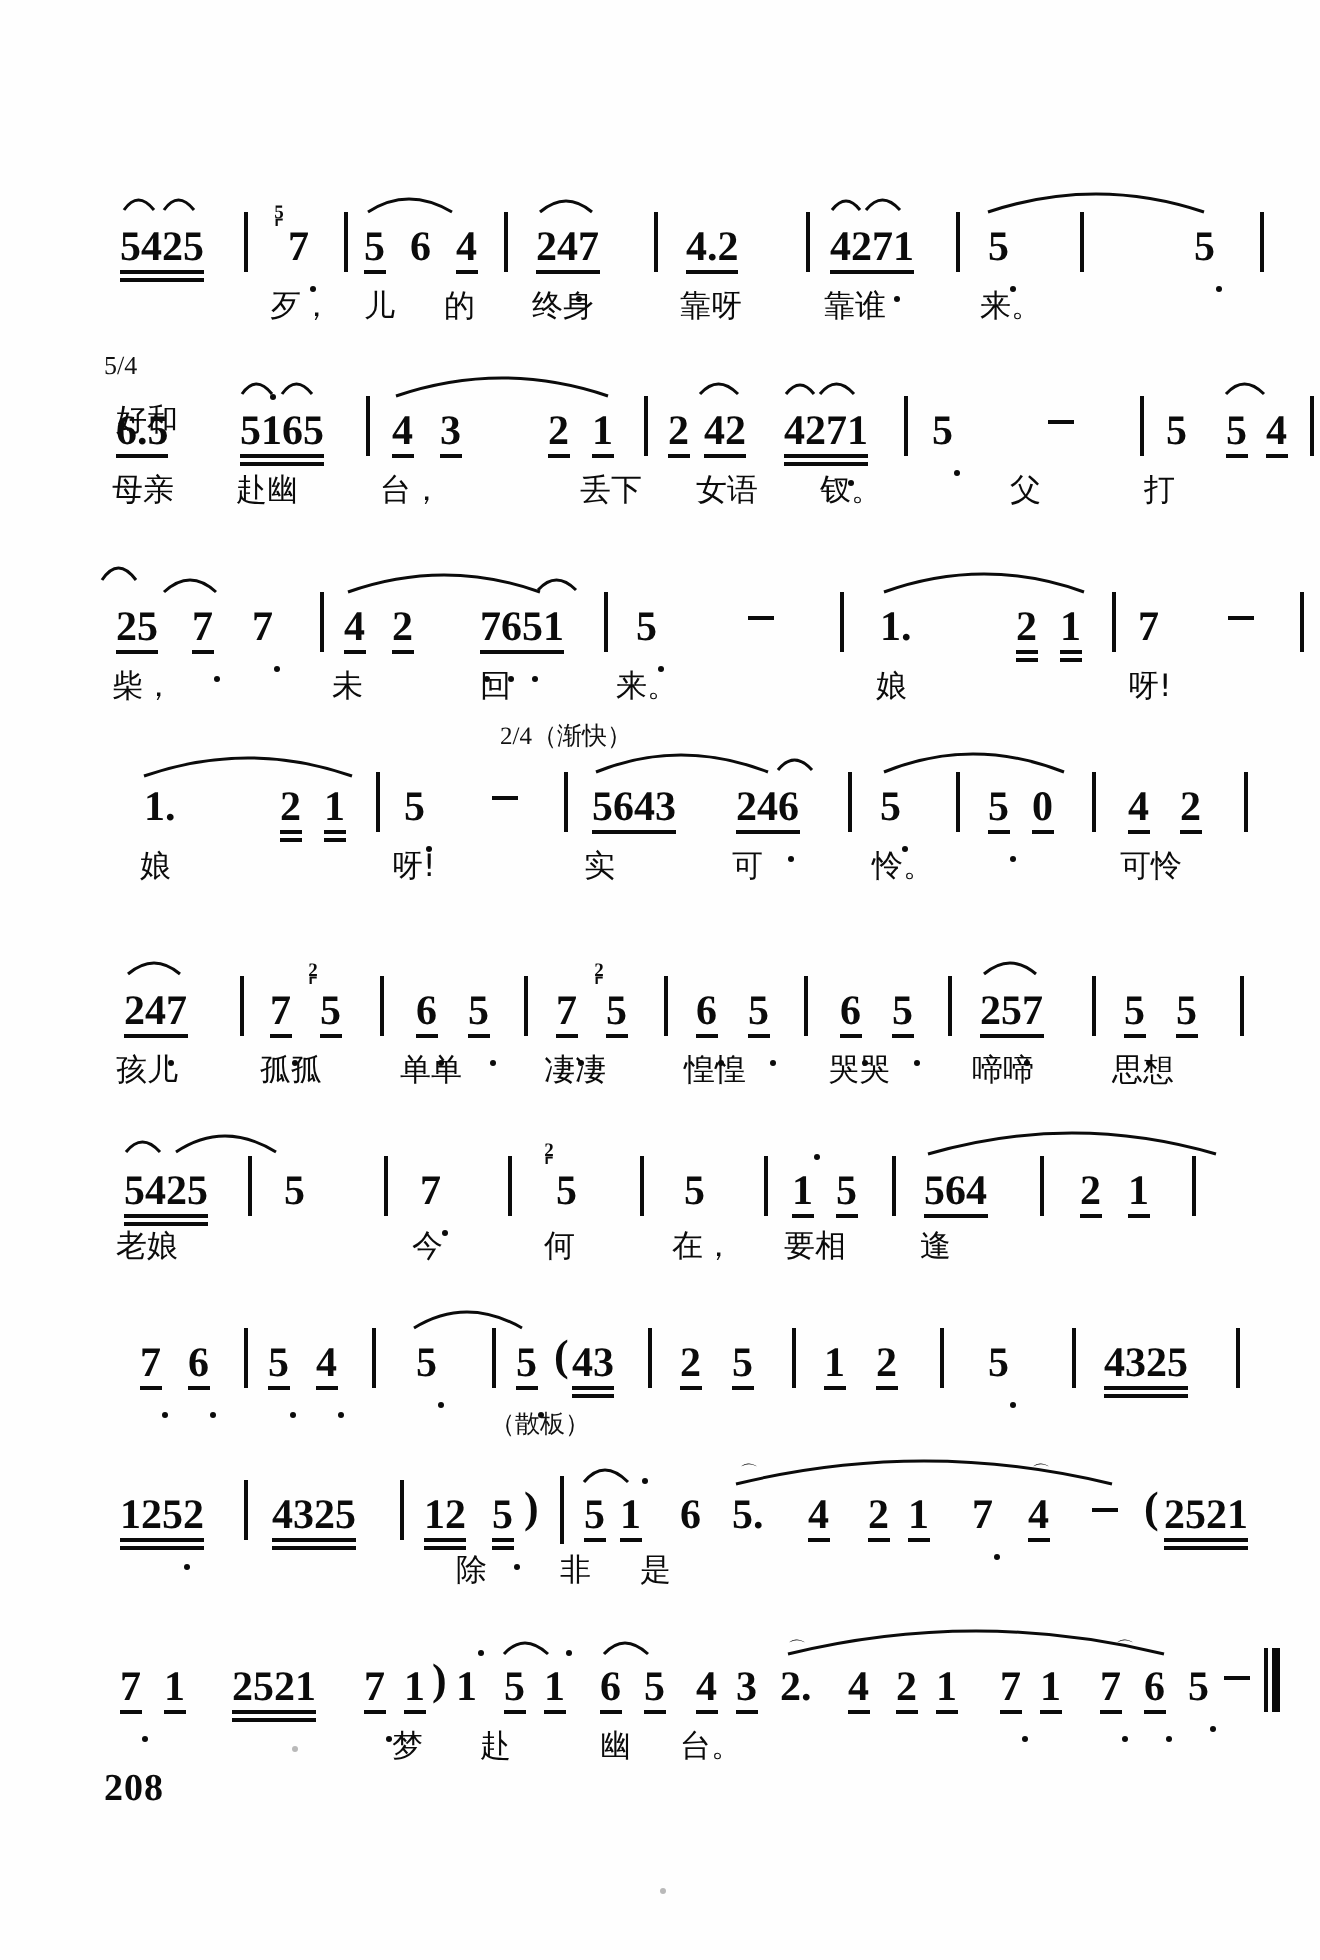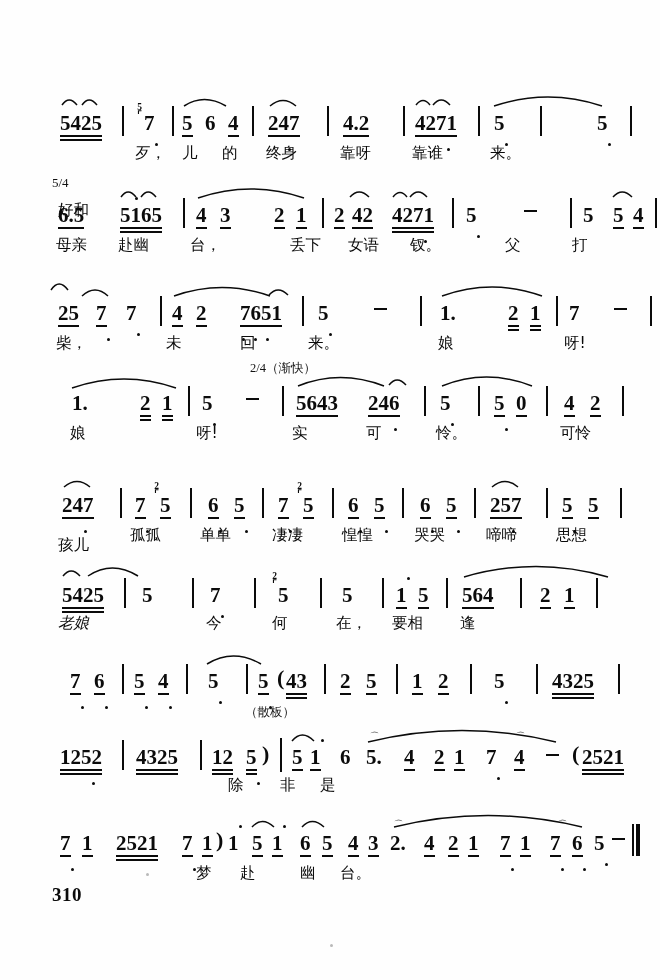--- a/index.html
+++ b/index.html
@@ -441,21 +441,21 @@
           <path d="M2,10 Q15,-1 28,10"></path>
         </svg>
       <div class="tok" style="left:490px; top:8px;">257<span class="beam1"></span><span class="dot below2" style="left:22px;"></span></div>
 
       <div class="bar" style="left:546px; top:2px;"></div>
       <div class="tok" style="left:562px; top:8px;">5<span class="beam1"></span><span class="dot below2"></span></div>
       <div class="tok" style="left:588px; top:8px;">5<span class="beam1"></span></div>
       <div class="bar" style="left:620px; top:2px;"></div>
     </div>
 
-    <div class="lyric" style="left:58px; top:68px;">孩儿</div>
+    <div class="lyric" style="left:58px; top:58px;">孩儿</div>
     <div class="lyric" style="left:130px; top:58px;">孤孤</div>
     <div class="lyric" style="left:200px; top:58px;">单单</div>
     <div class="lyric" style="left:272px; top:58px;">凄凄</div>
     <div class="lyric" style="left:342px; top:58px;">惶惶</div>
     <div class="lyric" style="left:414px; top:58px;">哭哭</div>
     <div class="lyric" style="left:486px; top:58px;">啼啼</div>
     <div class="lyric" style="left:556px; top:58px;">思想</div>
   </div>
 
   <div class="system" style="top:558px;">
@@ -491,21 +491,21 @@
           <path d="M2,15 Q74,-6 146,15"></path>
         </svg>
       <div class="tok" style="left:462px; top:8px;">564<span class="beam1"></span></div>
 
       <div class="bar" style="left:520px; top:2px;"></div>
       <div class="tok" style="left:540px; top:8px;">2<span class="beam1"></span></div>
       <div class="tok" style="left:564px; top:8px;">1<span class="beam1"></span></div>
       <div class="bar" style="left:596px; top:2px;"></div>
     </div>
 
-    <div class="lyric" style="left:58px; top:56px;font-style:italic;">老娘</div>
+    <div class="lyric" style="left:58px; top:56px;">老娘</div>
     <div class="lyric" style="left:206px; top:56px;">今</div>
     <div class="lyric" style="left:272px; top:56px;">何</div>
     <div class="lyric" style="left:336px; top:56px;">在，</div>
     <div class="lyric" style="left:392px; top:56px;">要相</div>
     <div class="lyric" style="left:460px; top:56px;">逢</div>
   </div>
 
   <div class="system" style="top:644px;">
     <div class="notes">
       <div class="tok" style="left:70px; top:8px;">7<span class="beam1"></span><span class="dot below2"></span></div>
@@ -643,18 +643,18 @@
       <div class="bar fin" style="left:632px; top:0px; height:32px;"></div>
       <div class="bar fin2" style="left:636px; top:0px; height:32px;"></div>
     </div>
 
     <div class="lyric" style="left:196px; top:58px;">梦</div>
     <div class="lyric" style="left:240px; top:58px;">赴</div>
     <div class="lyric" style="left:300px; top:58px;">幽</div>
     <div class="lyric" style="left:340px; top:58px;">台。</div>
   </div>
 
-  <div id="pageno">310</div>
+  <div id="pageno">208</div>
 
   <div class="speck" style="left:330px; top:944px;"></div>
   <div class="speck" style="left:146px; top:873px;"></div>
 
 </div>
 
 </body></html>

